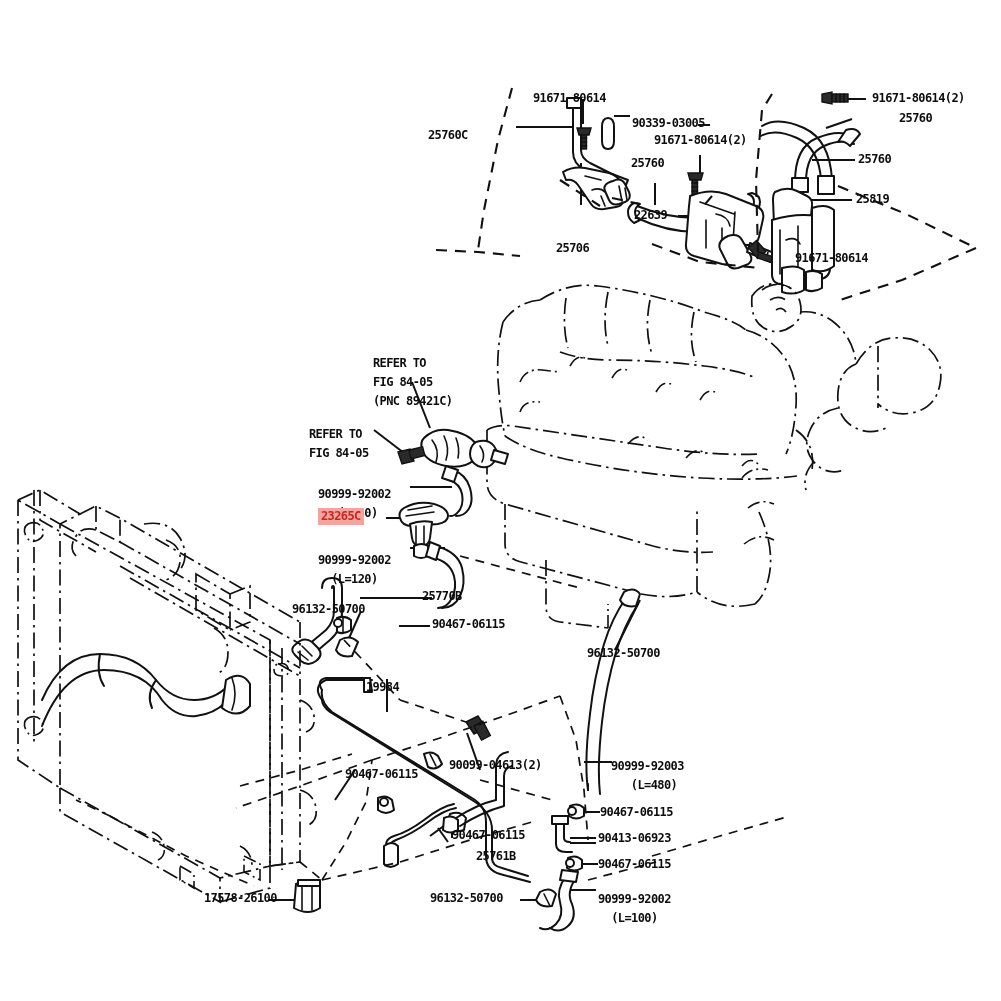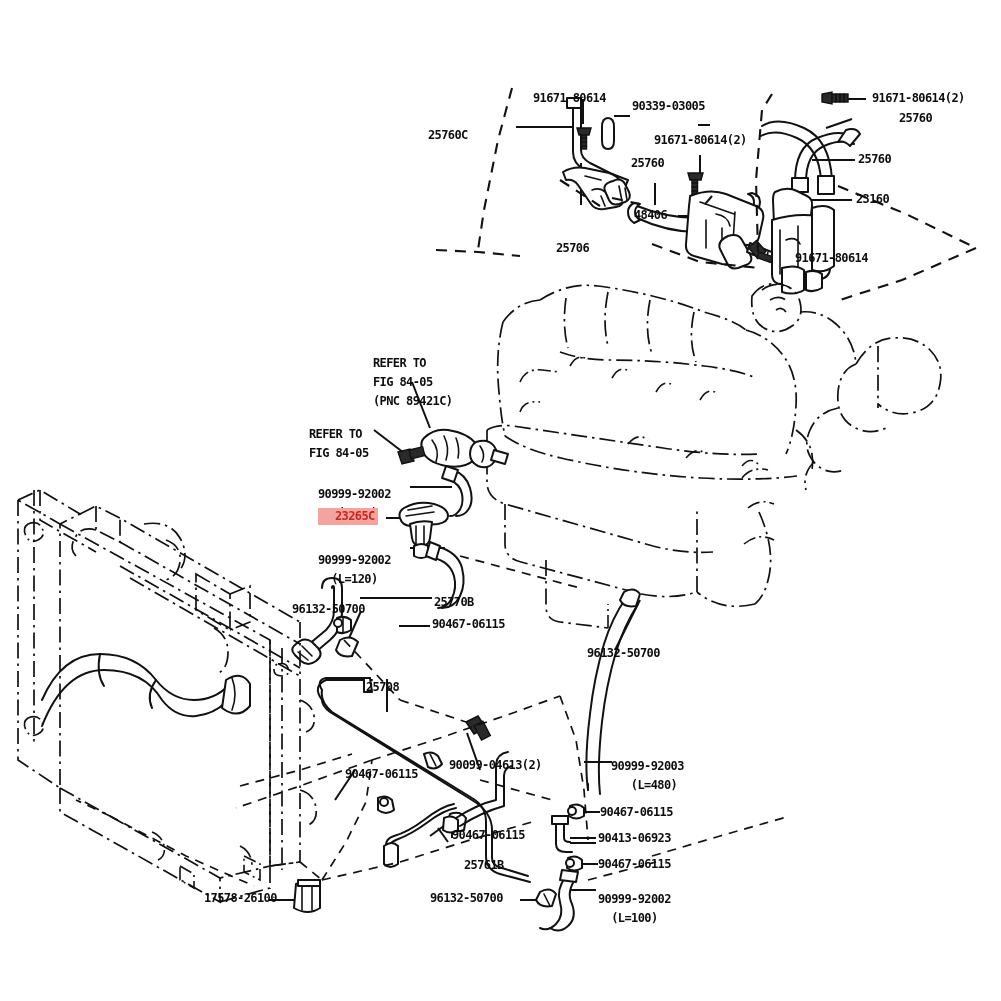--- a/index.html
+++ b/index.html
@@ -18,21 +18,21 @@
     font-weight:700;
     letter-spacing:-0.6px;
     color:#0d0d0d;
     white-space:pre;
     line-height:17px;
   }
   .lbl.two{line-height:19px;margin-top:13px;}
   .hl{
     background:#f4a49e;
     color:#c9261f;
-    padding:1px 3px 2px 17px;
+    padding:1px 3px 2px 3px;
     font-weight:700;
   }
 </style>
 </head>
 <body>
 
 <div id="sheet">
 
 <svg id="art" viewBox="0 0 1001 1001">
   <defs>
@@ -378,54 +378,54 @@
     <path class="dc" d="M588 880 L656 862"></path>
     <path class="dc" d="M300 862 L322 880"></path>
     <path class="dc" d="M110 816 L76 800"></path>
     <path class="dc" d="M460 556 L520 572 L580 588"></path>
   </g>
 
 </svg>
 
 <div class="lbl" style="left:428px;top:119px;margin-top:8px;">25760C</div>
 <div class="lbl" style="left:533px;top:90px;">91671-80614</div>
-<div class="lbl" style="left:632px;top:98px;text-align:right;">90339-03005</div>
+<div class="lbl" style="left:632px;top:115px;text-align:right;">90339-03005</div>
 <div class="lbl" style="left:654px;top:132px;">91671-80614(2)</div>
 <div class="lbl" style="left:556px;top:205px;margin-top:35px;">25706</div>
 <div class="lbl" style="left:631px;top:155px;">25760</div>
-<div class="lbl" style="left:634px;top:207px;">48406</div>
+<div class="lbl" style="left:634px;top:207px;">22639</div>
 <div class="lbl" style="left:872px;top:90px;">91671-80614(2)</div>
 <div class="lbl" style="left:899px;top:110px;">25760</div>
 <div class="lbl" style="left:858px;top:151px;">25760</div>
-<div class="lbl" style="left:856px;top:191px;">23160</div>
+<div class="lbl" style="left:856px;top:191px;">25819</div>
 <div class="lbl" style="left:795px;top:250px;">91671-80614</div>
 
 <div class="lbl two" style="left:373px;top:341px;">REFER TO
 FIG 84-05
 (PNC 89421C)</div>
 <div class="lbl two" style="left:309px;top:412px;">REFER TO
 FIG 84-05</div>
 <div class="lbl two" style="left:318px;top:472px;">90999-92002
    (L=80)</div>
 <div class="lbl" style="left:318px;top:508px;"><span class="hl">23265C</span></div>
 <div class="lbl two" style="left:318px;top:538px;">90999-92002
   (L=120)</div>
 
-<div class="lbl" style="left:434px;top:588px;margin-top:6px;">25770B</div>
+<div class="lbl" style="left:422px;top:588px;">25770B</div>
 <div class="lbl" style="left:292px;top:601px;">96132-50700</div>
 <div class="lbl" style="left:432px;top:616px;">90467-06115</div>
 <div class="lbl" style="left:587px;top:645px;">96132-50700</div>
-<div class="lbl" style="left:366px;top:679px;">25708</div>
+<div class="lbl" style="left:366px;top:679px;">19984</div>
 <div class="lbl" style="left:345px;top:766px;">90467-06115</div>
 <div class="lbl" style="left:449px;top:757px;">90099-04613(2)</div>
 <div class="lbl two" style="left:611px;top:744px;">90999-92003
    (L=480)</div>
 <div class="lbl" style="left:600px;top:804px;">90467-06115</div>
 <div class="lbl" style="left:598px;top:830px;">90413-06923</div>
 <div class="lbl" style="left:598px;top:856px;">90467-06115</div>
 <div class="lbl two" style="left:598px;top:877px;">90999-92002
   (L=100)</div>
 <div class="lbl" style="left:452px;top:827px;">90467-06115</div>
-<div class="lbl" style="left:464px;top:848px;margin-top:9px;">25761B</div>
+<div class="lbl" style="left:476px;top:848px;">25761B</div>
 <div class="lbl" style="left:178px;top:890px;margin-left:26px;">17578-26100</div>
 <div class="lbl" style="left:430px;top:890px;">96132-50700</div>
 
 </div>
 
 </body></html>

